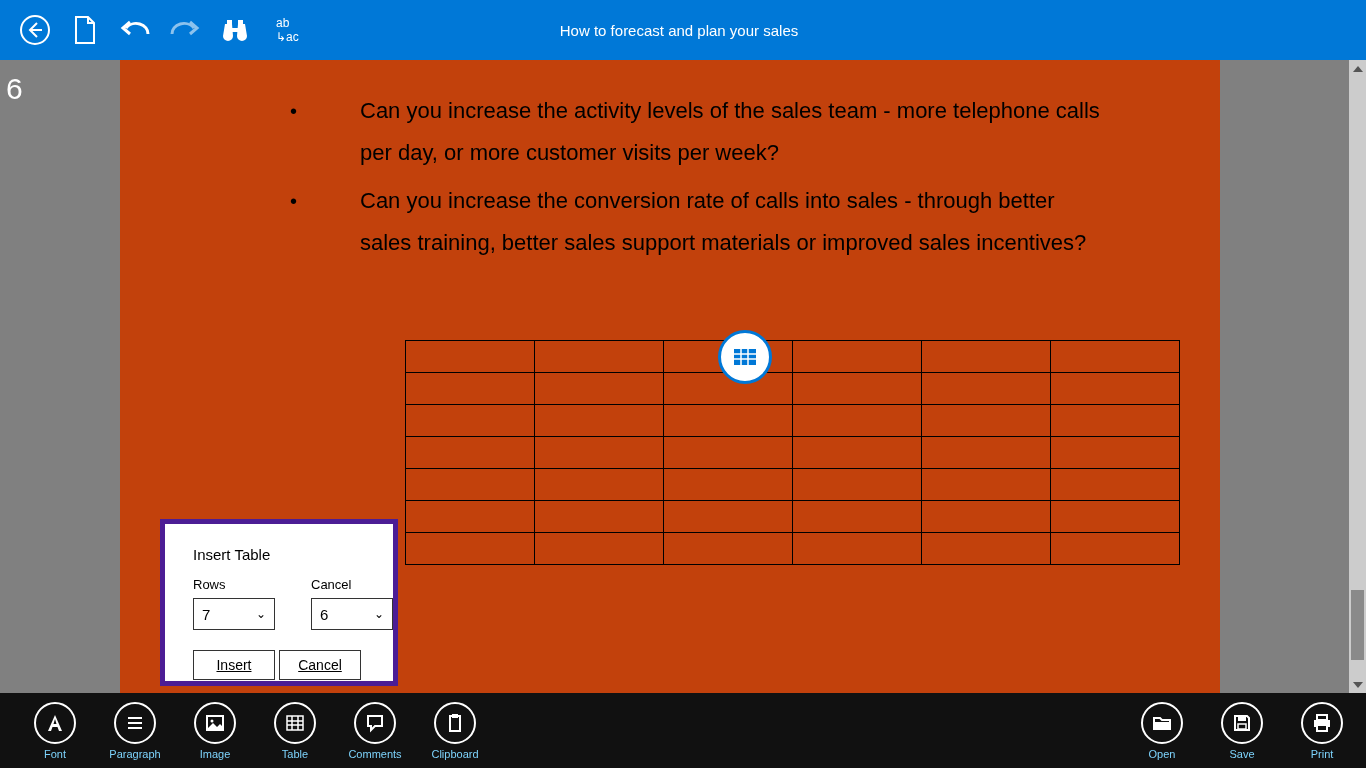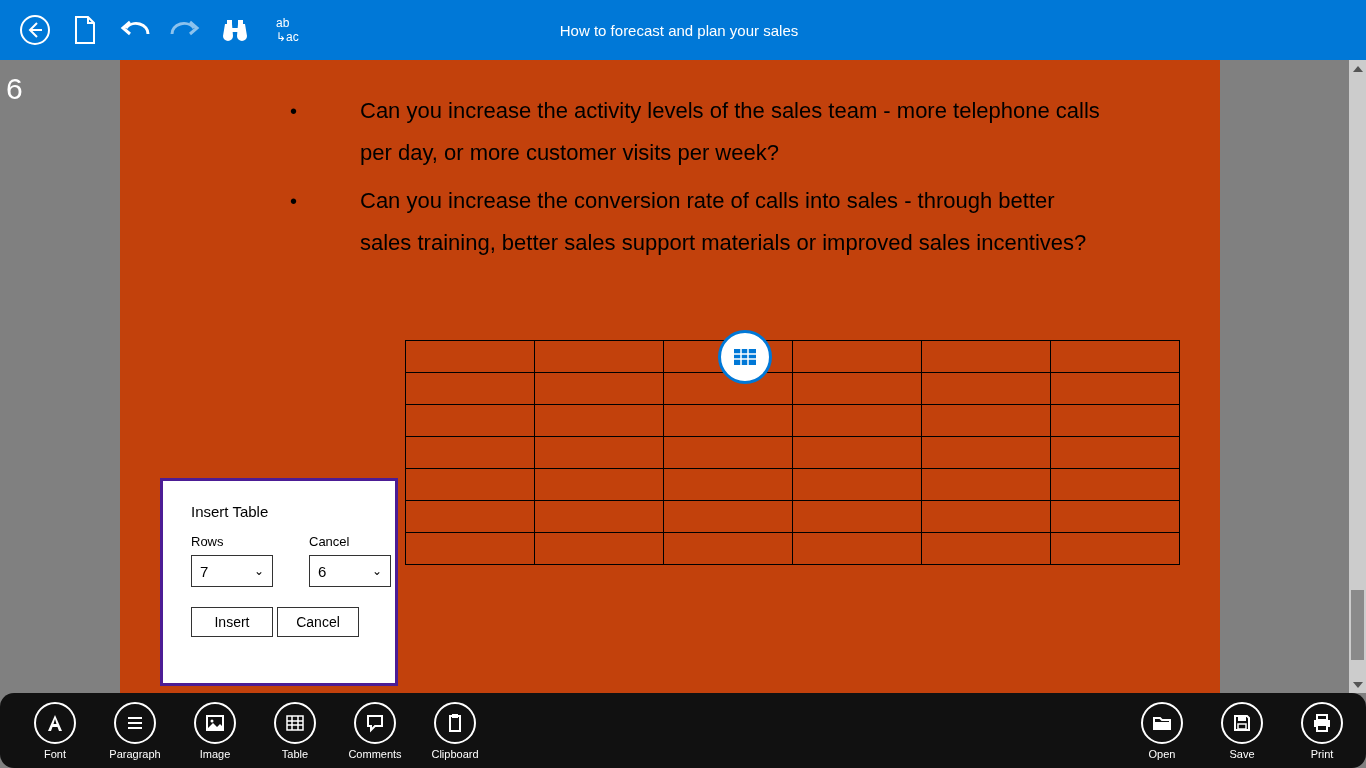--- a/index.html
+++ b/index.html
@@ -142,23 +142,23 @@
     background: #8a8a8a;
     cursor: pointer;
   }
 
   
   .popover {
     position: absolute;
     left: 160px;
     bottom: 82px;
     width: 238px;
-    height: 208px;
+    height: 167px;
     background: #fff;
-    border: 3px solid #4c1d95;
+    border: 5px solid #4c1d95;
     padding: 22px 28px;
     z-index: 50;
   }
   .popover-title {
     font-size: 15px;
     margin-bottom: 14px;
   }
   .popover-row {
     display: flex;
     gap: 36px;
@@ -177,41 +177,41 @@
     align-items: center;
     justify-content: space-between;
     padding: 0 8px;
     font-size: 15px;
     cursor: pointer;
   }
   .combo .chev { font-size: 12px; }
   .popover-buttons {
     display: flex;
     gap: 4px;
+    text-decoration: underline;
   }
   .pop-btn {
     width: 82px;
     height: 30px;
     border: 1px solid #333;
     background: #fff;
     font-size: 14px;
     cursor: pointer;
     display: flex; align-items: center; justify-content: center;
   }
 
   
   .appbar {
     position: absolute;
     left: 0; right: 0; bottom: 0;
     height: 75px;
     background: #111;
     display: flex;
     align-items: center;
-    color: #ffffff;
-    border-radius: 14px;
+    color: #7dd3fc;
   }
   .appbar-left { display: flex; padding-left: 15px; }
   .appbar-right { display: flex; margin-left: auto; padding-right: 4px; }
   .appbar-btn {
     width: 80px;
     display: flex;
     flex-direction: column;
     align-items: center;
     cursor: pointer;
   }

